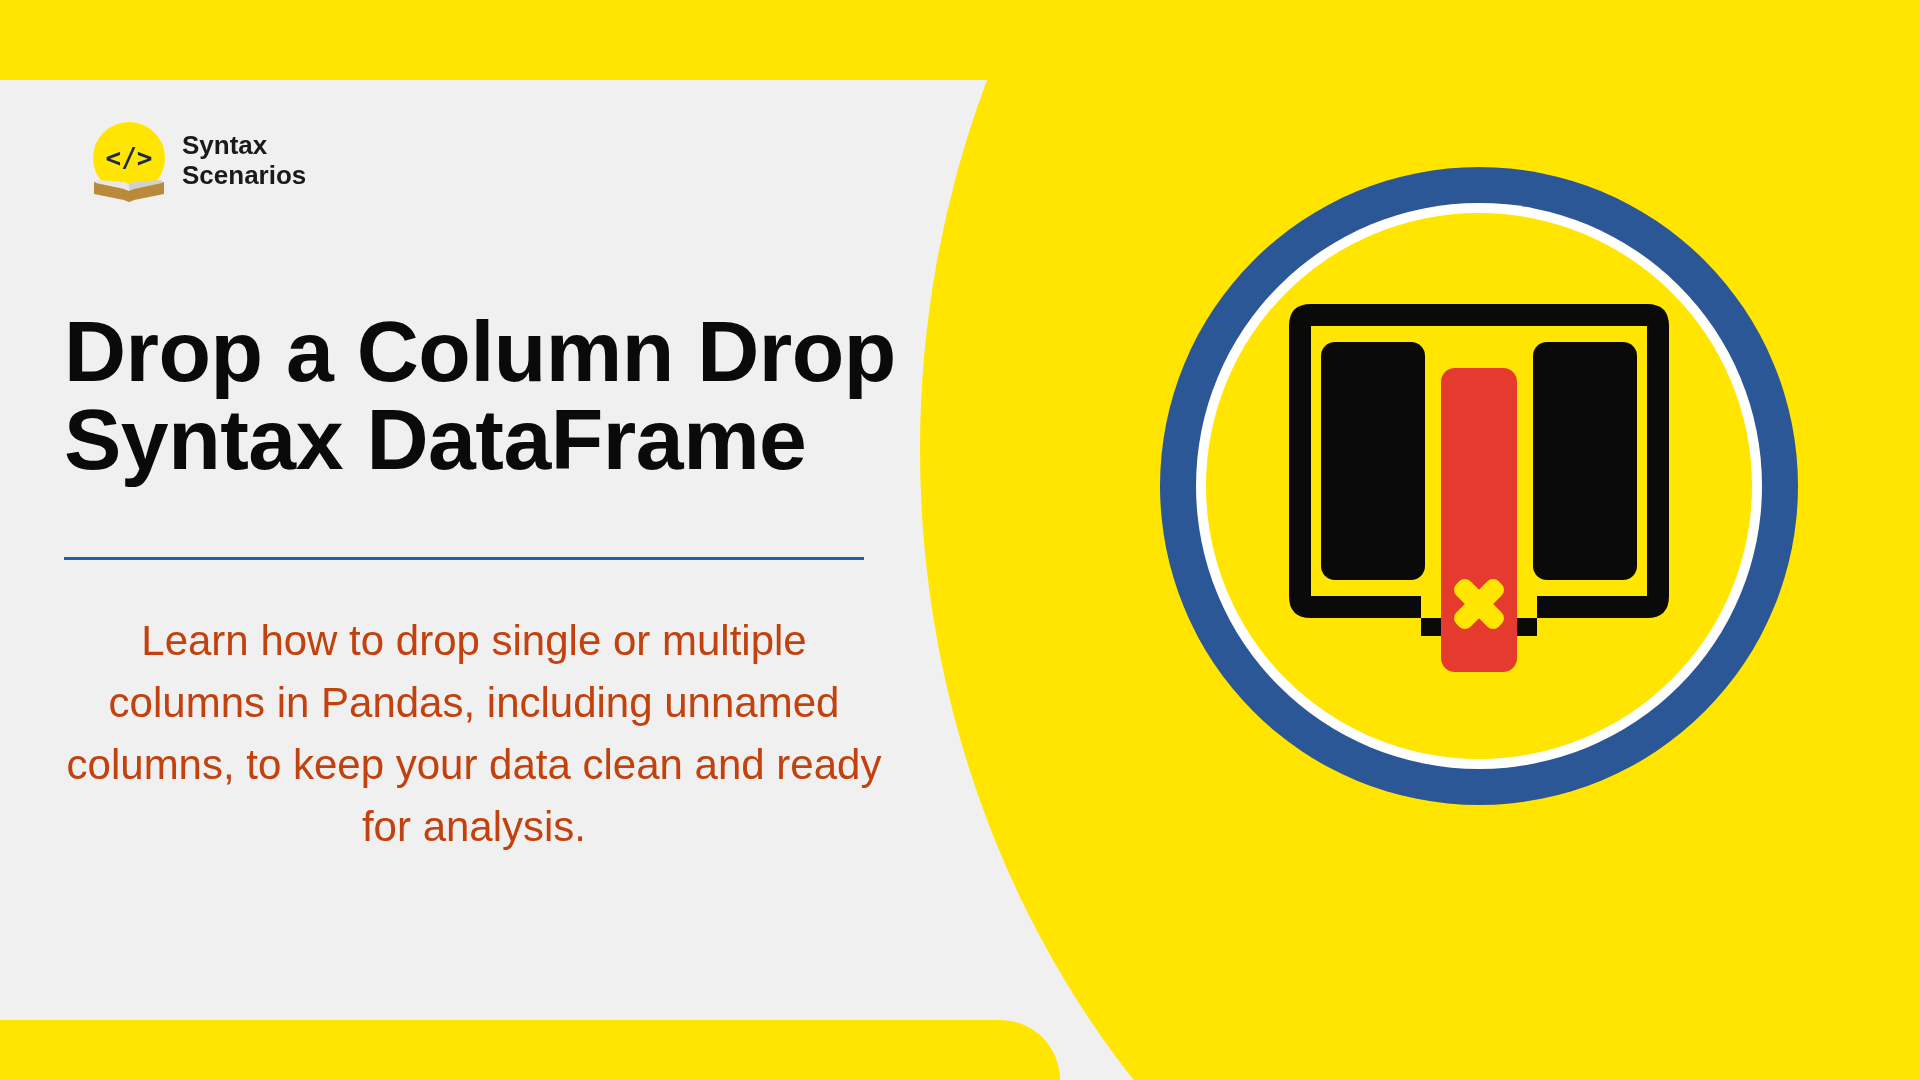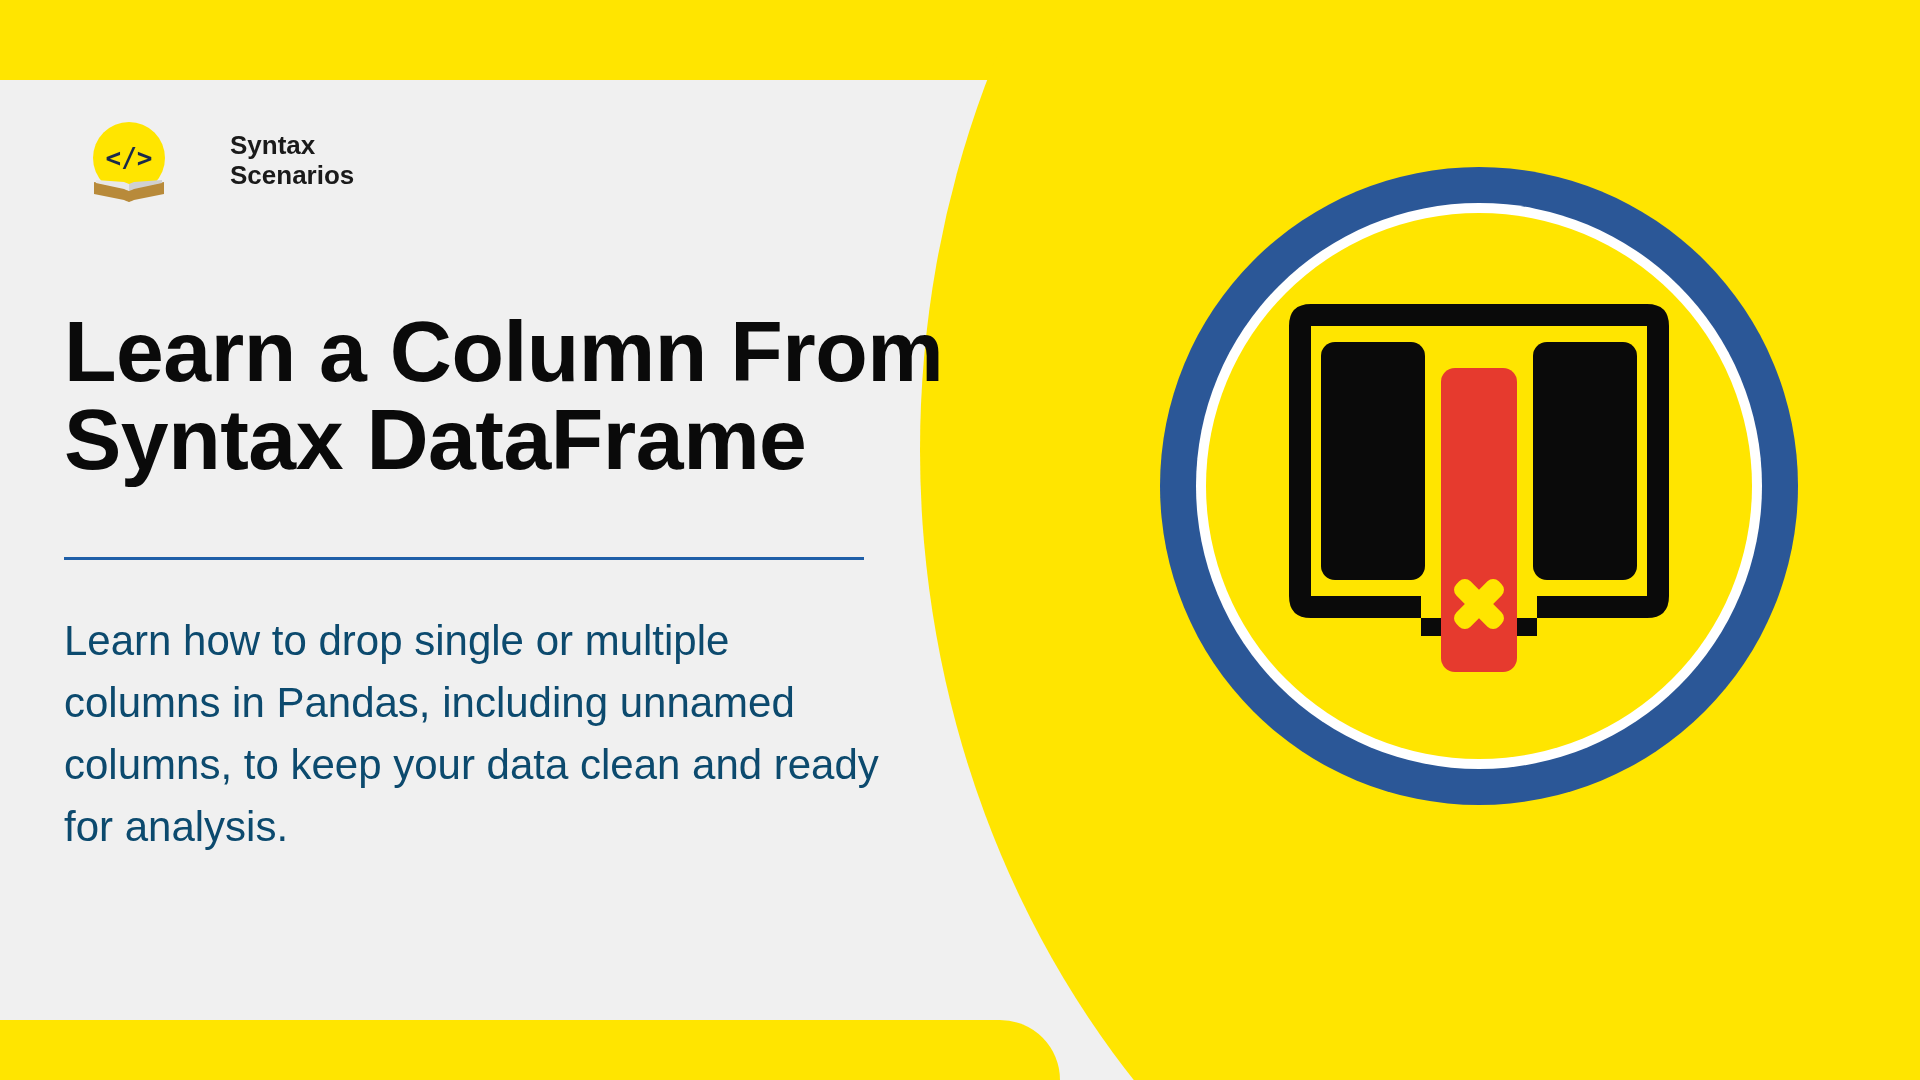--- a/index.html
+++ b/index.html
@@ -52,21 +52,20 @@
     font-weight: 900; font-size: 26px; color: #1a2a4a;
     font-family: monospace;
   }
   .logo-book {
     position: absolute; bottom: -2px; left: 0;
     width: 78px; height: 22px;
   }
   .logo-text {
     font-size: 26px; font-weight: 600; color: #1a1a1a;
     line-height: 1.15;
-    margin-left: 48px;
   }
   .headline {
     position: absolute;
     top: 308px; left: 64px;
     font-size: 86px;
     font-weight: 900;
     color: #0a0a0a;
     line-height: 1.02;
     letter-spacing: -0.5px;
   }
@@ -75,22 +74,23 @@
     top: 557px; left: 64px;
     width: 800px; height: 3px;
     background: #1f5fa8;
   }
   .subtext {
     position: absolute;
     top: 610px; left: 64px;
     width: 820px;
     font-size: 42px;
     font-weight: 400;
-    color: #0c4a6e;
+    color: #c2410c;
     line-height: 1.48;
+    text-align: center;
   }
   .medallion {
     position: absolute;
     top: 167px; right: 122px;
     width: 638px; height: 638px;
   }
   .ring-outer {
     position: absolute; inset: 0;
     border-radius: 50%;
     background: #2b5797;
@@ -130,21 +130,21 @@
       <path d="M72 3 L44 9 Q39 11 39 11 L39 4 L44 2 L72 0 Z" fill="#d0d0d0"></path>
     </svg>
   </div>
   <div class="logo-text">
     <div>Syntax</div>
     <div>Scenarios</div>
   </div>
 </div>
 
 <h1 class="headline">
-  <span>Learn a Column From</span><br>
+  <span>Drop a Column Drop</span><br>
   <span>Syntax DataFrame</span>
 </h1>
 
 <div class="divider"></div>
 
 <p class="subtext">Learn how to drop single or multiple columns in Pandas, including unnamed columns, to keep your data clean and ready for analysis.</p>
 
 <div class="medallion">
   <div class="ring-outer"></div>
   <div class="ring-white"></div>

